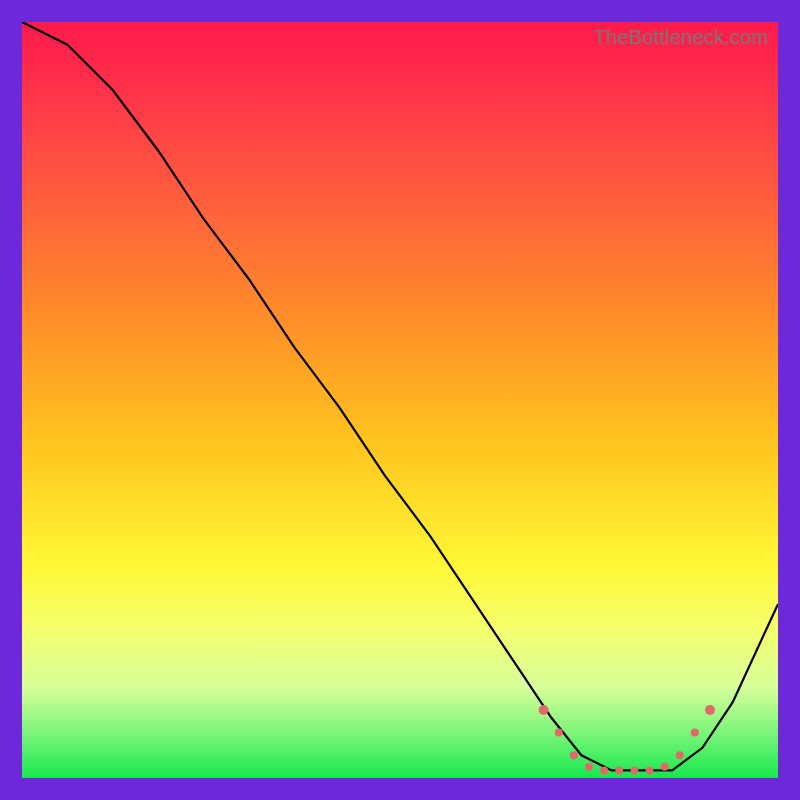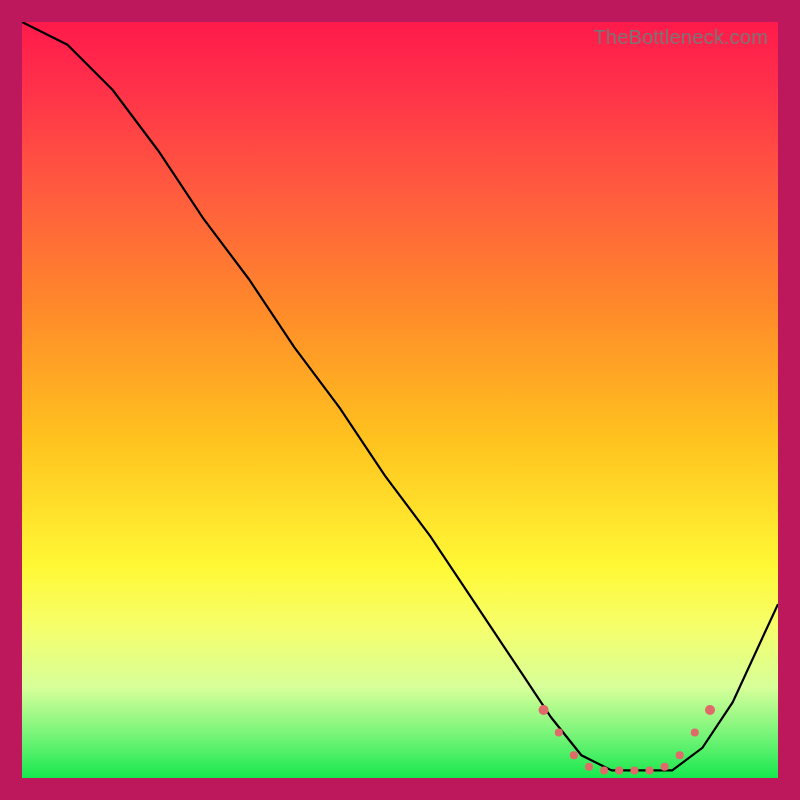--- a/index.html
+++ b/index.html
@@ -8,21 +8,21 @@
     width: 800px;
     height: 800px;
     background: #000;
     overflow: hidden;
     font-family: Arial, Helvetica, sans-serif;
   }
   .stage {
     position: relative;
     width: 800px;
     height: 800px;
-    background: #be185d;
+    background: #6d28d9;
   }
   .plot {
     position: absolute;
     left: 22px;
     top: 22px;
     width: 756px;
     height: 756px;
     background: linear-gradient(to bottom,
       #ff1a4b 0%,
       #ff2f4a 8%,

